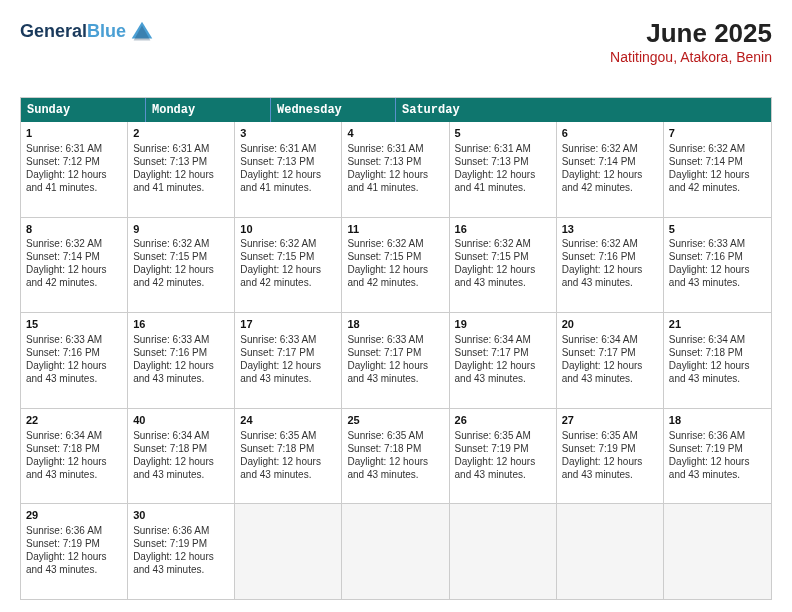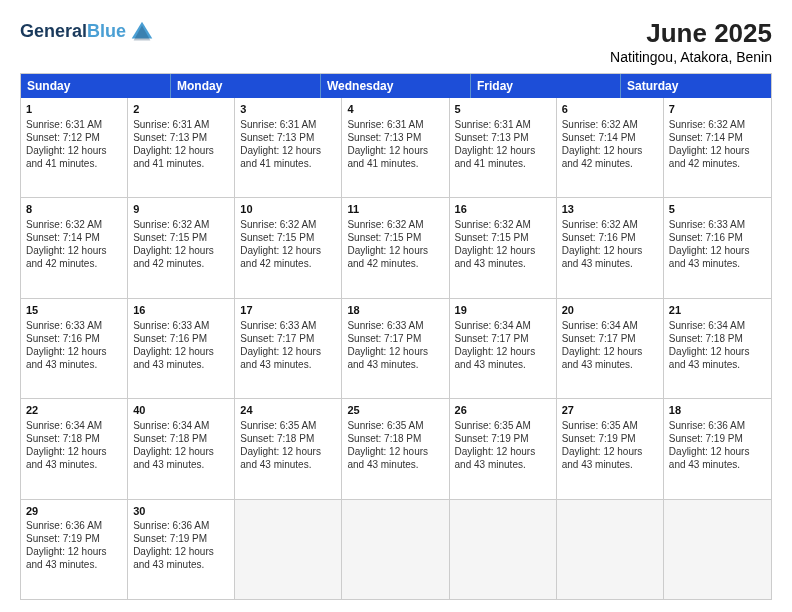--- a/index.html
+++ b/index.html
@@ -9,20 +9,21 @@
       background: #fff;
       font-family: Arial, sans-serif;
       overflow: hidden;
     }
     .page {
       width: 792px;
       height: 612px;
       padding: 18px 20px 12px 20px;
       display: flex;
       flex-direction: column;
+      gap: 24px;
     }
     .header {
       display: flex;
       justify-content: space-between;
       align-items: flex-start;
       margin-bottom: 8px;
     }
     .logo {
       display: flex;
       align-items: center;
@@ -44,32 +45,33 @@
     .title-block {
       text-align: right;
     }
     .main-title {
       font-size: 26px;
       font-weight: bold;
       color: #222;
     }
     .subtitle {
       font-size: 14px;
-      color: #000000;
+      color: #b91c1c;
     }
     .calendar {
       flex: 1;
       display: flex;
       flex-direction: column;
       border: 1px solid #ccc;
     }
     .cal-header {
       display: grid;
-      grid-template-columns: repeat(5, 1fr);
-      background: #1d4ed8;
+      grid-template-columns: repeat(6, 1fr);
+      background: #0f766e;
+      font-family: Liberation Mono, monospace;
     }
     .cal-header-cell {
       color: #fff;
       font-size: 12px;
       font-weight: bold;
       text-align: left;
       padding: 5px 6px;
       border-right: 1px solid #5a90cc;
     }
     .cal-header-cell:last-child { border-right: none; }
@@ -130,21 +132,20 @@
       <div class="main-title">June 2025</div>
       <div class="subtitle">Natitingou, Atakora, Benin</div>
     </div>
   </div>
 
   <div class="calendar">
     <div class="cal-header" id="cal-header">
         <div class="cal-header-cell">Sunday</div>
         <div class="cal-header-cell">Monday</div>
         <div class="cal-header-cell">Wednesday</div>
-        <div class="cal-header-cell">Friday</div>
         <div class="cal-header-cell">Saturday</div>
       </div>
     <div class="cal-body" id="cal-body">
         <div class="cal-row">
           <div class="cal-cell">
             <span class="day-num">1</span>
             <div class="info">Sunrise: 6:31 AM<br>Sunset: 7:12 PM<br>Daylight: 12 hours and 41 minutes.</div>
           </div>
           <div class="cal-cell">
             <span class="day-num">2</span>

